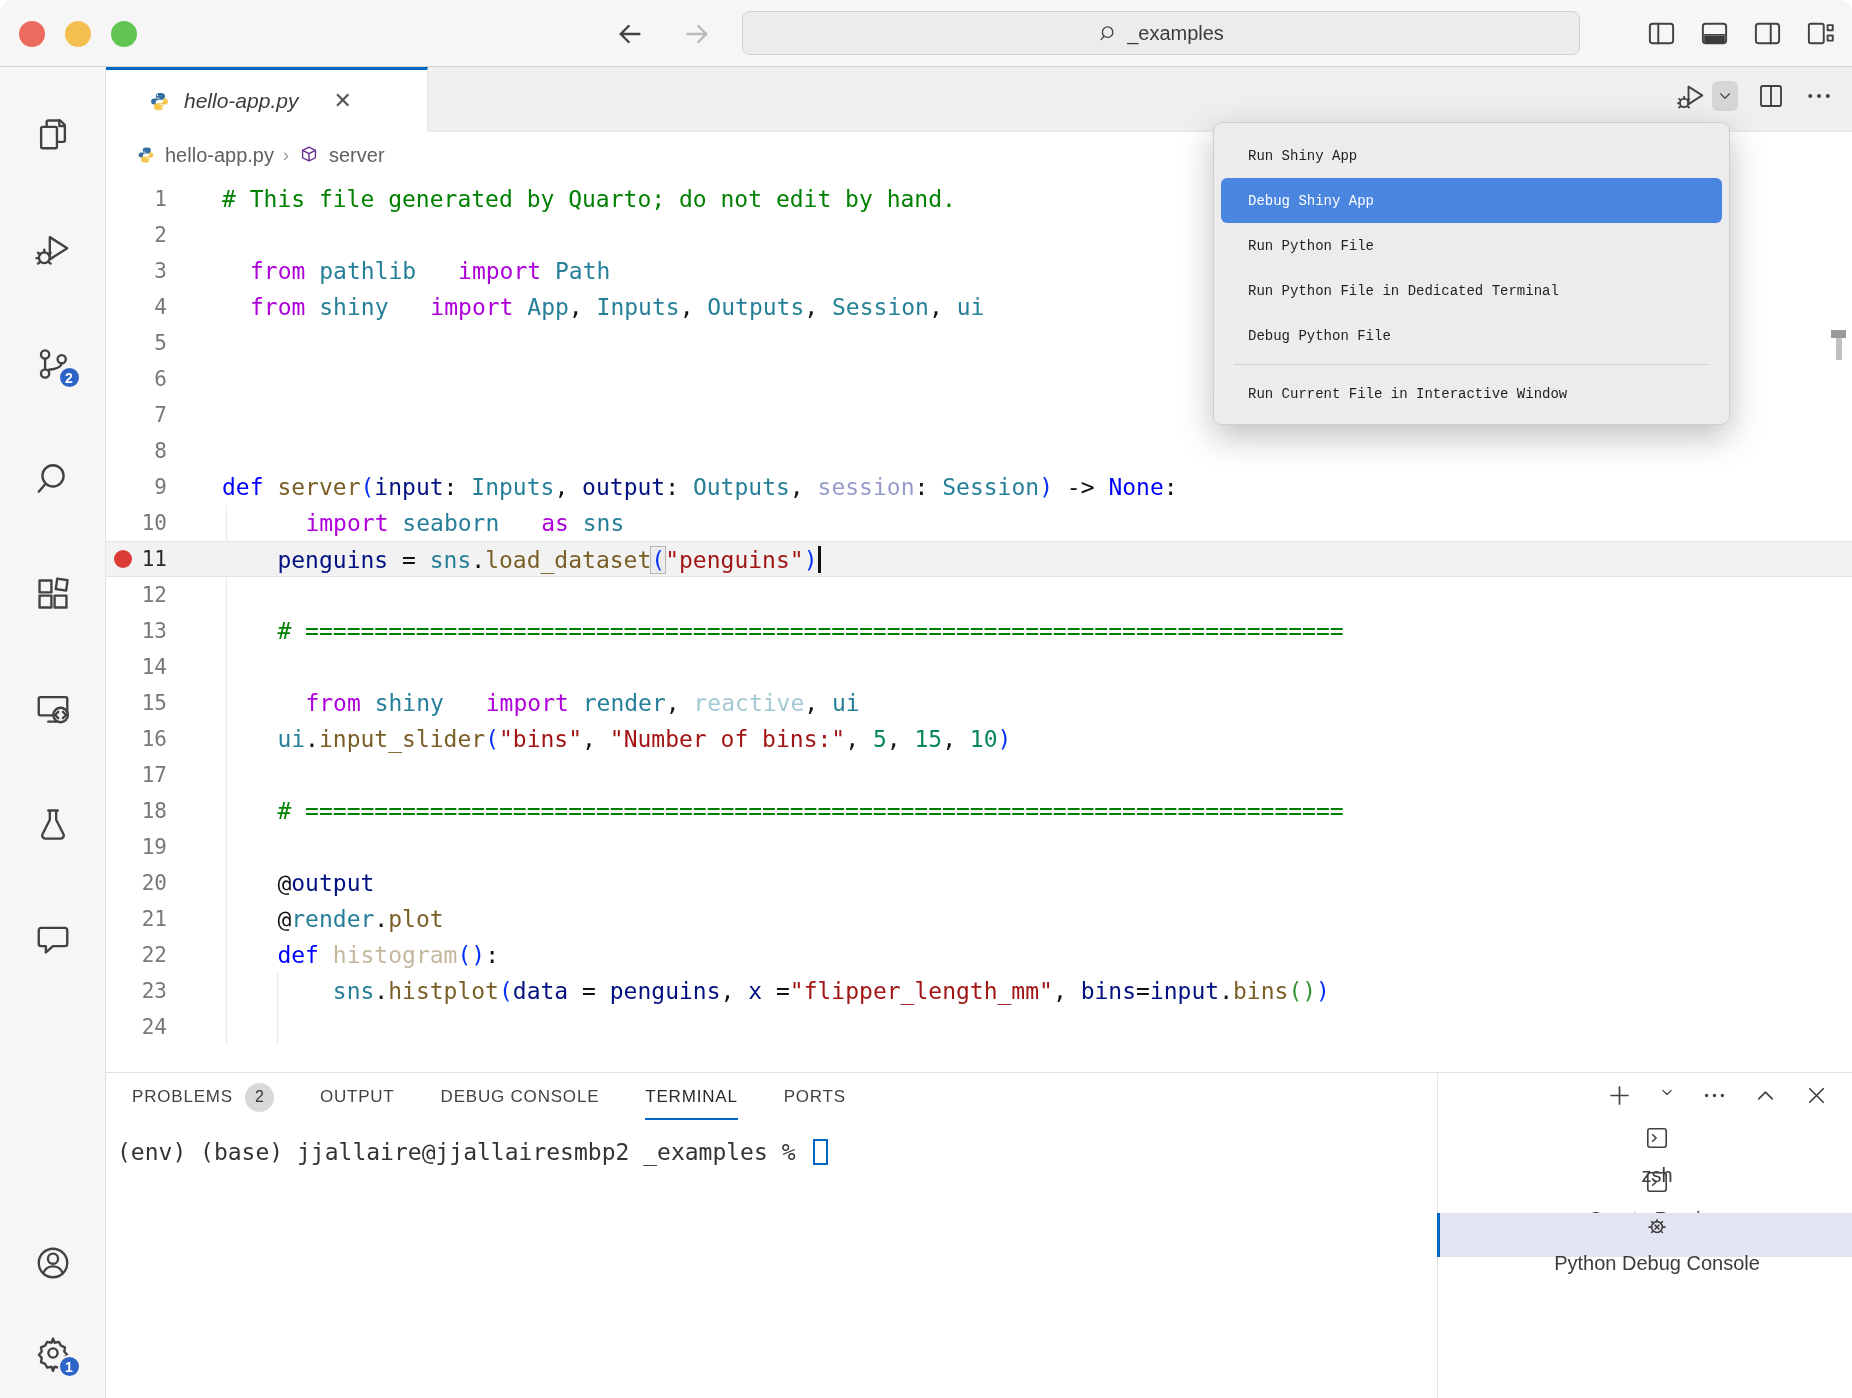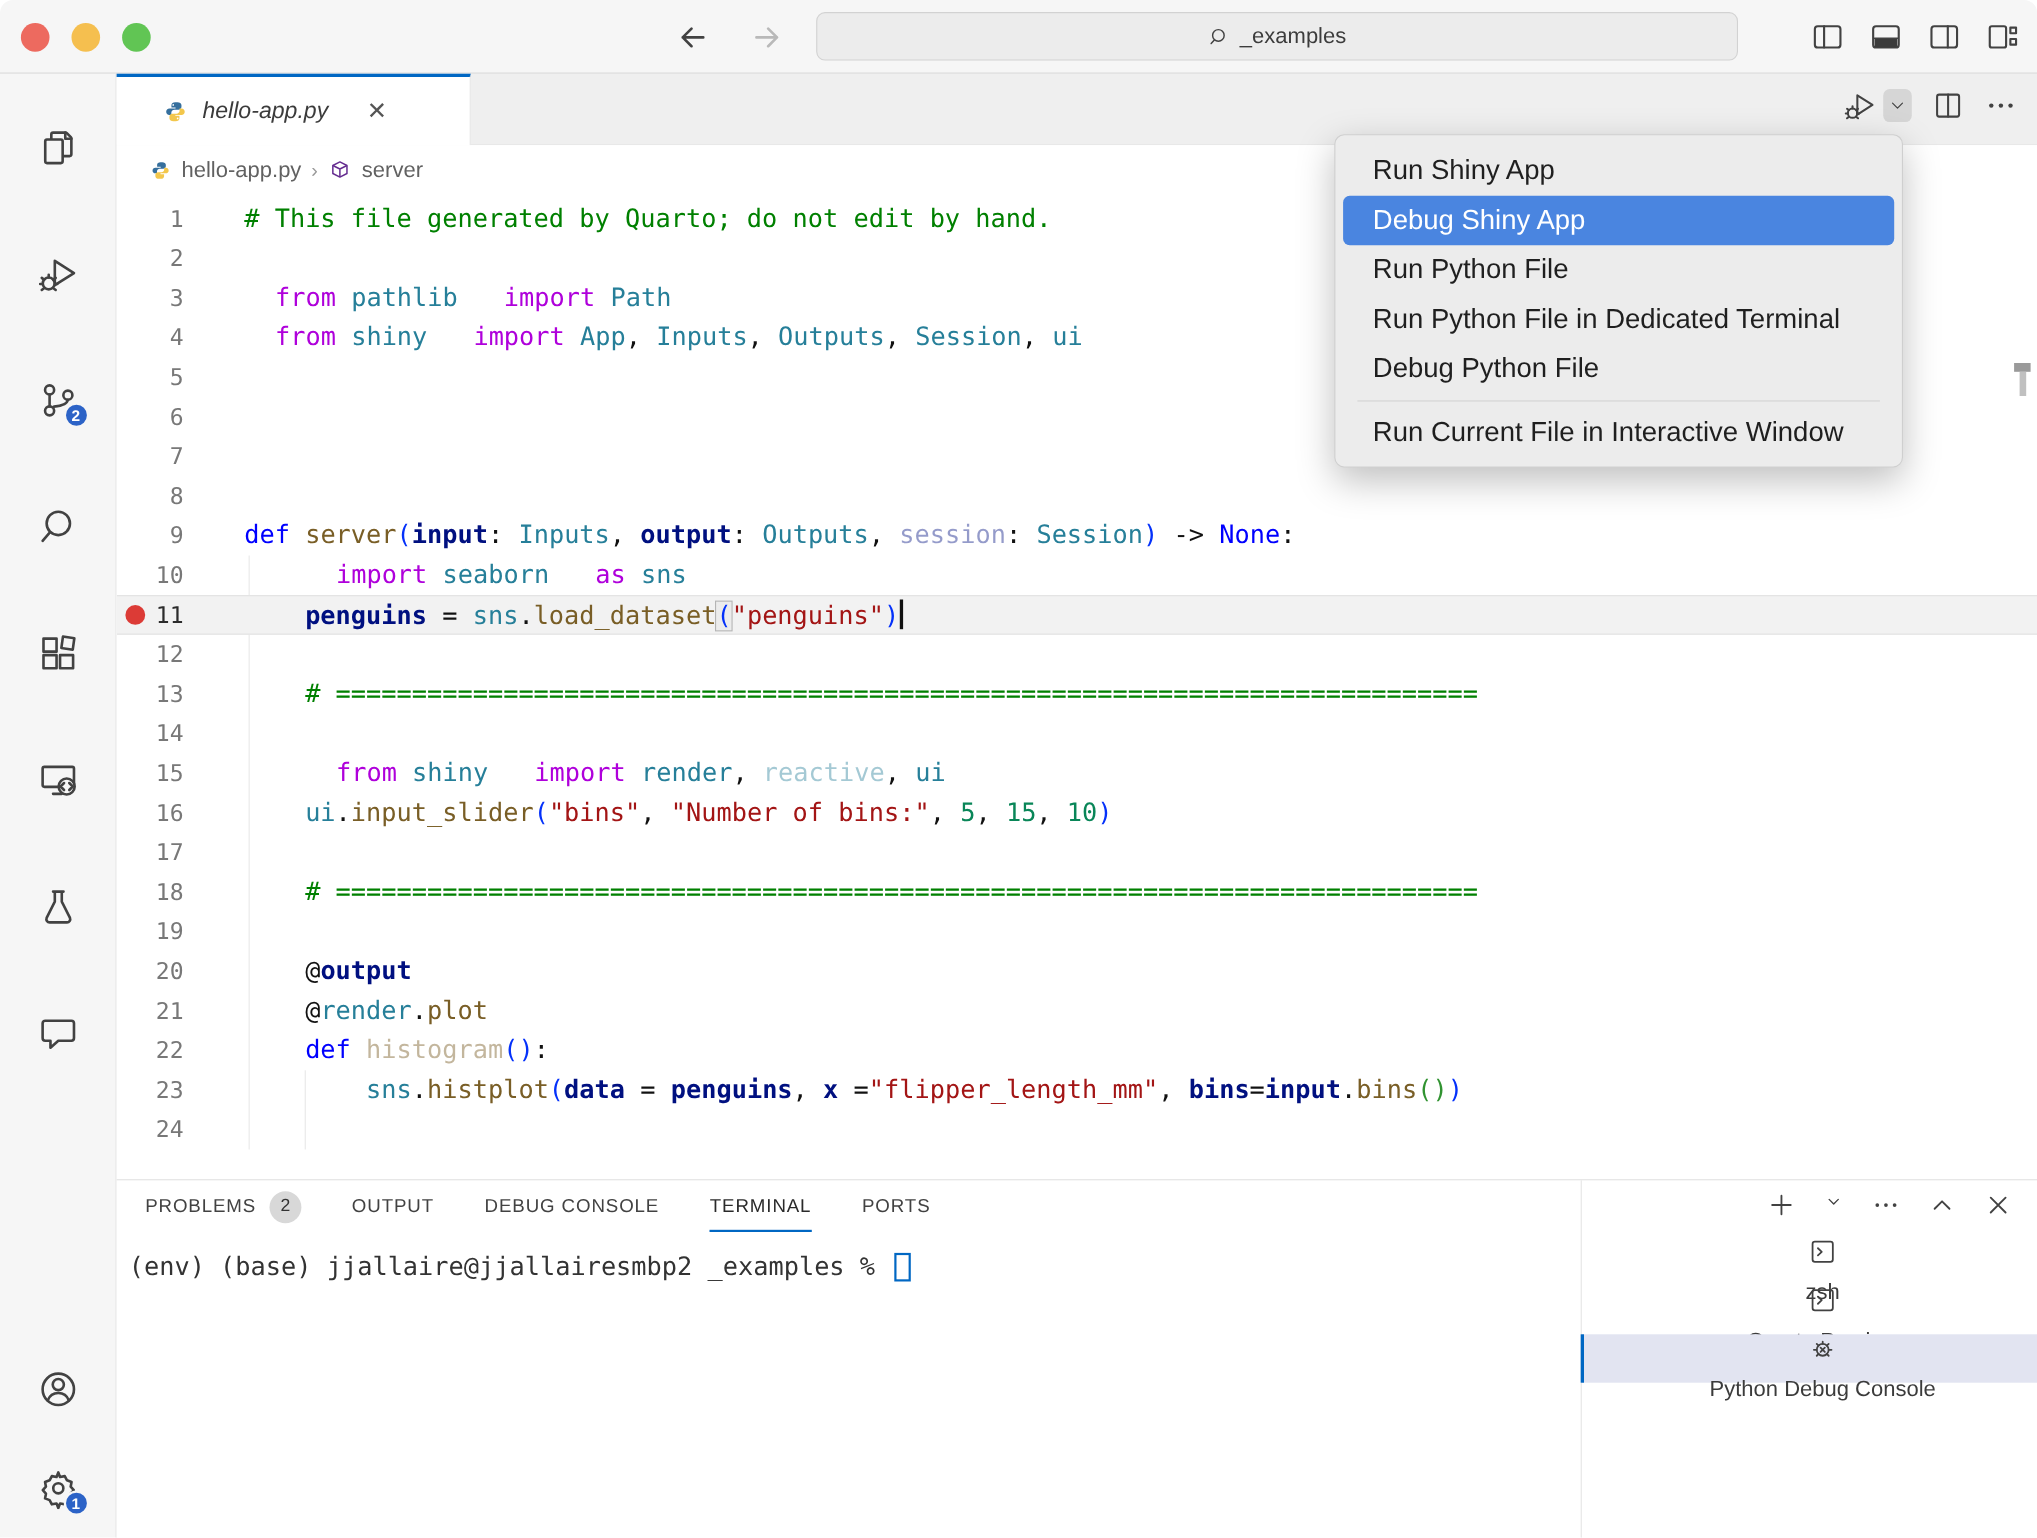--- a/index.html
+++ b/index.html
@@ -66,40 +66,40 @@
   .bp i{width:18px;height:18px;border-radius:50%;background:var(--breakpoint-red);display:block;}
   .ln{width:27px;text-align:right;color:#787878;font-size:21px;flex:none;}
   .line.current .ln{color:#2c2c2c;}
   .codetext{margin-left:55px;}
   .tk-pl{color:#111;}
   .tk-kw{color:#AF00DB;margin-left:28px;}
   .tk-type{color:#267F99;}
   .tk-typeF{color:rgba(38,127,153,0.42);}
   .tk-fn{color:#795E26;}
   .tk-fnF{color:rgba(121,94,38,0.45);}
-  .tk-var{color:#001080;font-weight:bold;}
+  .tk-var{color:#001080;}
   .tk-varF{color:rgba(0,16,128,0.42);}
   .tk-str{color:#A31515;}
   .tk-num{color:#098658;}
   .tk-com{color:#008000;}
   .tk-defkw{color:#0000FF;}
   .tk-par{color:#0431FA;}
   .tk-par2{color:#319331;}
   .boxed{background:#ececec;outline:1px solid #b4b4b4;}
   .cursor{display:inline-block;width:3px;height:27px;background:#111;vertical-align:-5px;}
   .guide{position:absolute;width:1px;background:#e8e8e8;}
   .minimap-mark1{position:absolute;right:6px;top:152px;width:15px;height:8px;background:#9a9a9a;}
   .minimap-mark2{position:absolute;right:10px;top:160px;width:6px;height:22px;background:#c0c0c0;}
 
   
   .menu{position:absolute;left:1213px;top:122px;width:515px;background:#ececec;
     border:1px solid #cfcfcf;border-radius:9px;box-shadow:0 12px 34px rgba(0,0,0,0.25);
     padding:10px 0 8px 0;z-index:50;}
   .menu-item{height:45px;display:flex;align-items:center;padding-left:27px;margin:0 7px;
-    border-radius:6px;font-size:25px;color:#1f1f1f;}
+    border-radius:6px;font-size:14px;color:#1f1f1f;font-family:Liberation Mono, monospace;}
   .menu-item.selected{background:var(--menu-selection);color:#ffffff;}
   .menu-sep{height:1px;background:#d2d2d2;margin:6px 20px;}
 
   
   .panel{position:absolute;left:106px;top:1072px;width:1746px;height:326px;background:#fff;
     border-top:1px solid #e1e1e1;box-sizing:border-box;}
   .panel-tabs{position:absolute;left:0;top:0;height:48px;display:flex;align-items:flex-end;
     padding-left:26px;gap:46px;}
   .ptab{display:flex;align-items:center;gap:12px;font-size:17px;letter-spacing:0.8px;
     color:#424242;height:48px;position:relative;}

